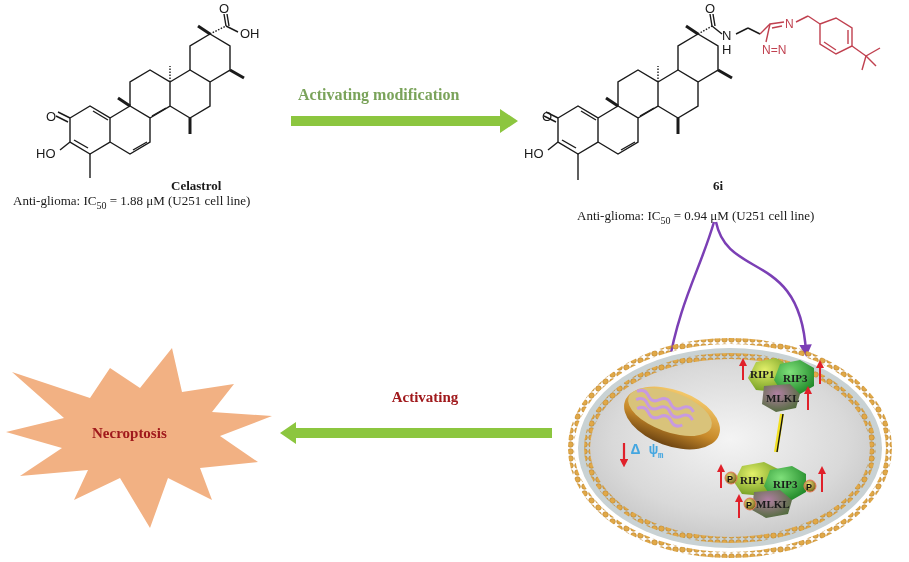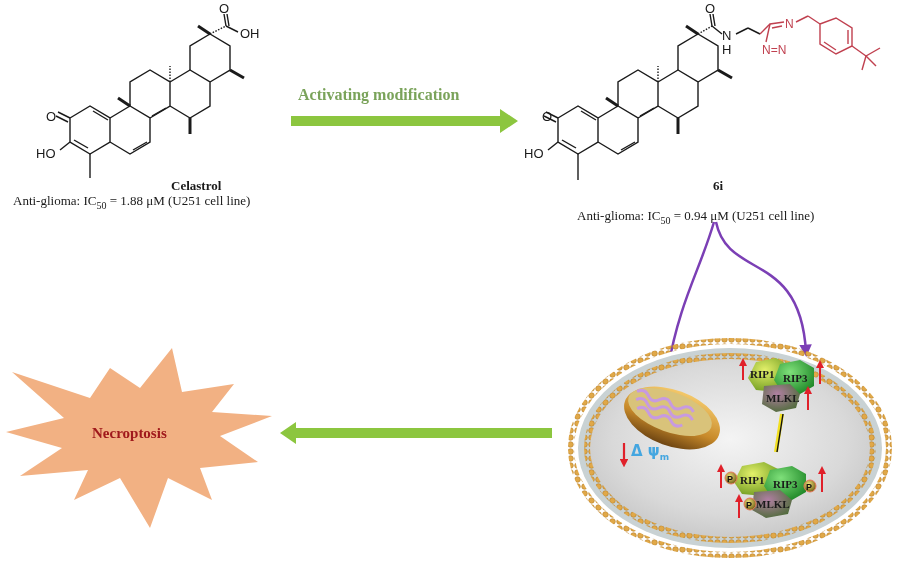--- a/index.html
+++ b/index.html
@@ -215,19 +215,20 @@
 </div>
 
 <div class="lbl cmpd-name" style="left:713px;top:178px;">6i</div>
 <div class="lbl ic50" style="left:577px;top:184px;margin-top:24px;">
   <span>Anti-glioma: IC</span><sub>50</sub><span> = 0.94 μM (U251 cell line)</span>
 </div>
 
 <div class="lbl green-title" style="left:298px;top:86px;">Activating modification</div>
 
 <div class="lbl red-title" style="left:300px;top:388px;width:250px;">
+  <div>Activating</div>
 </div>
 
 <div class="lbl necro" style="left:92px;top:425px;">Necroptosis</div>
 
-<div class="lbl psi" style="left:631px;top:442px;">
+<div class="lbl psi" style="left:631px;top:442px;font-family:Liberation Mono, monospace;">
   <span>Δ ψ</span><sub>m</sub>
 </div>
 
 </body></html>

